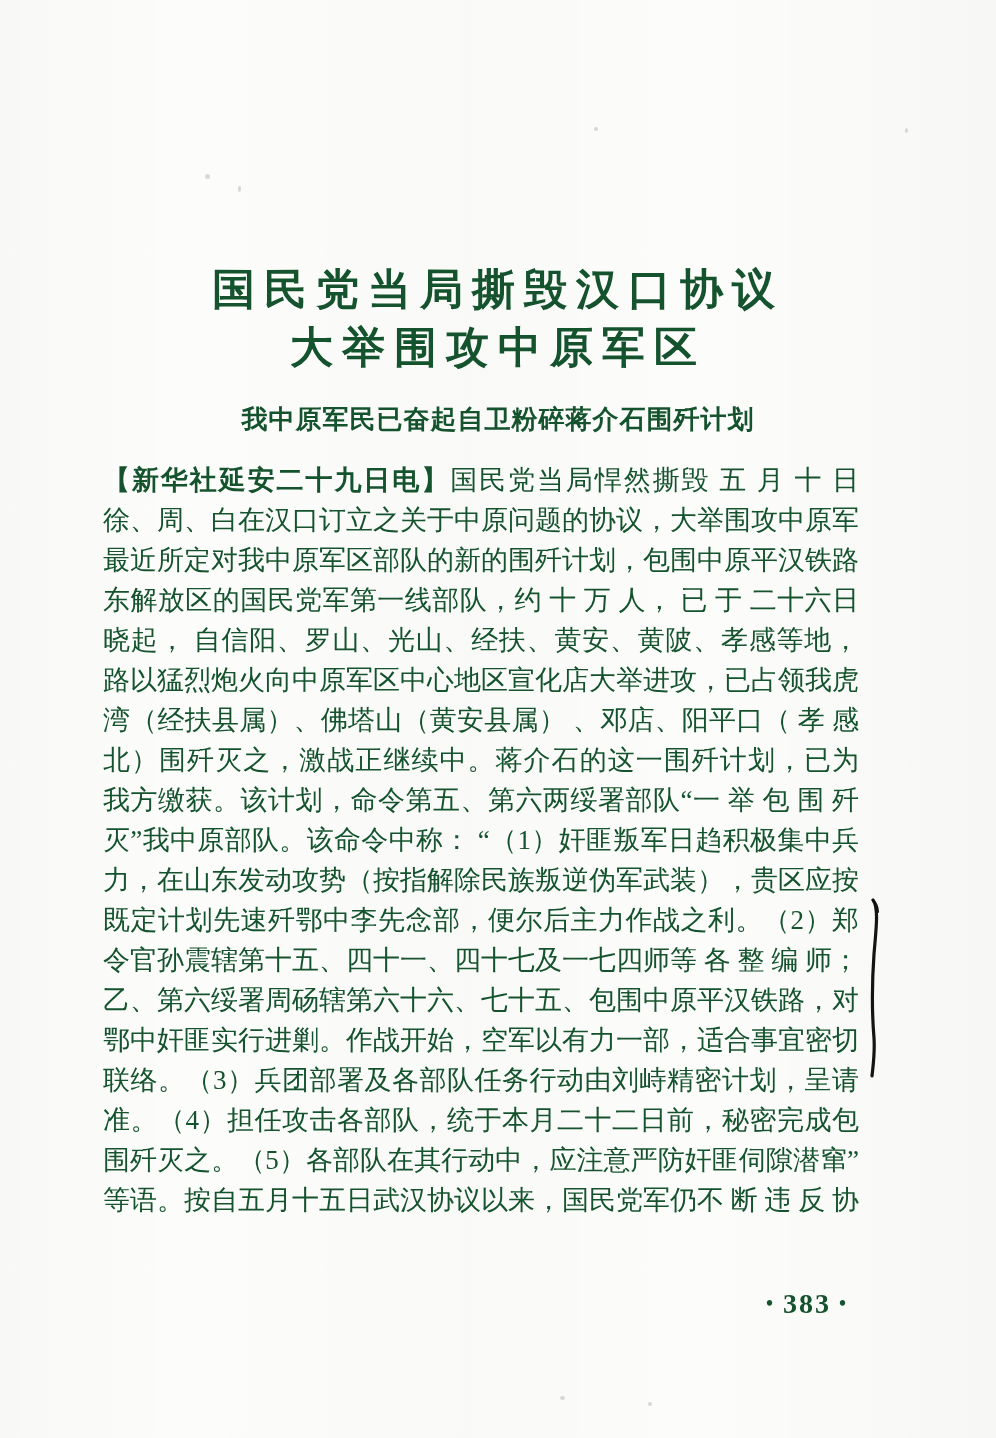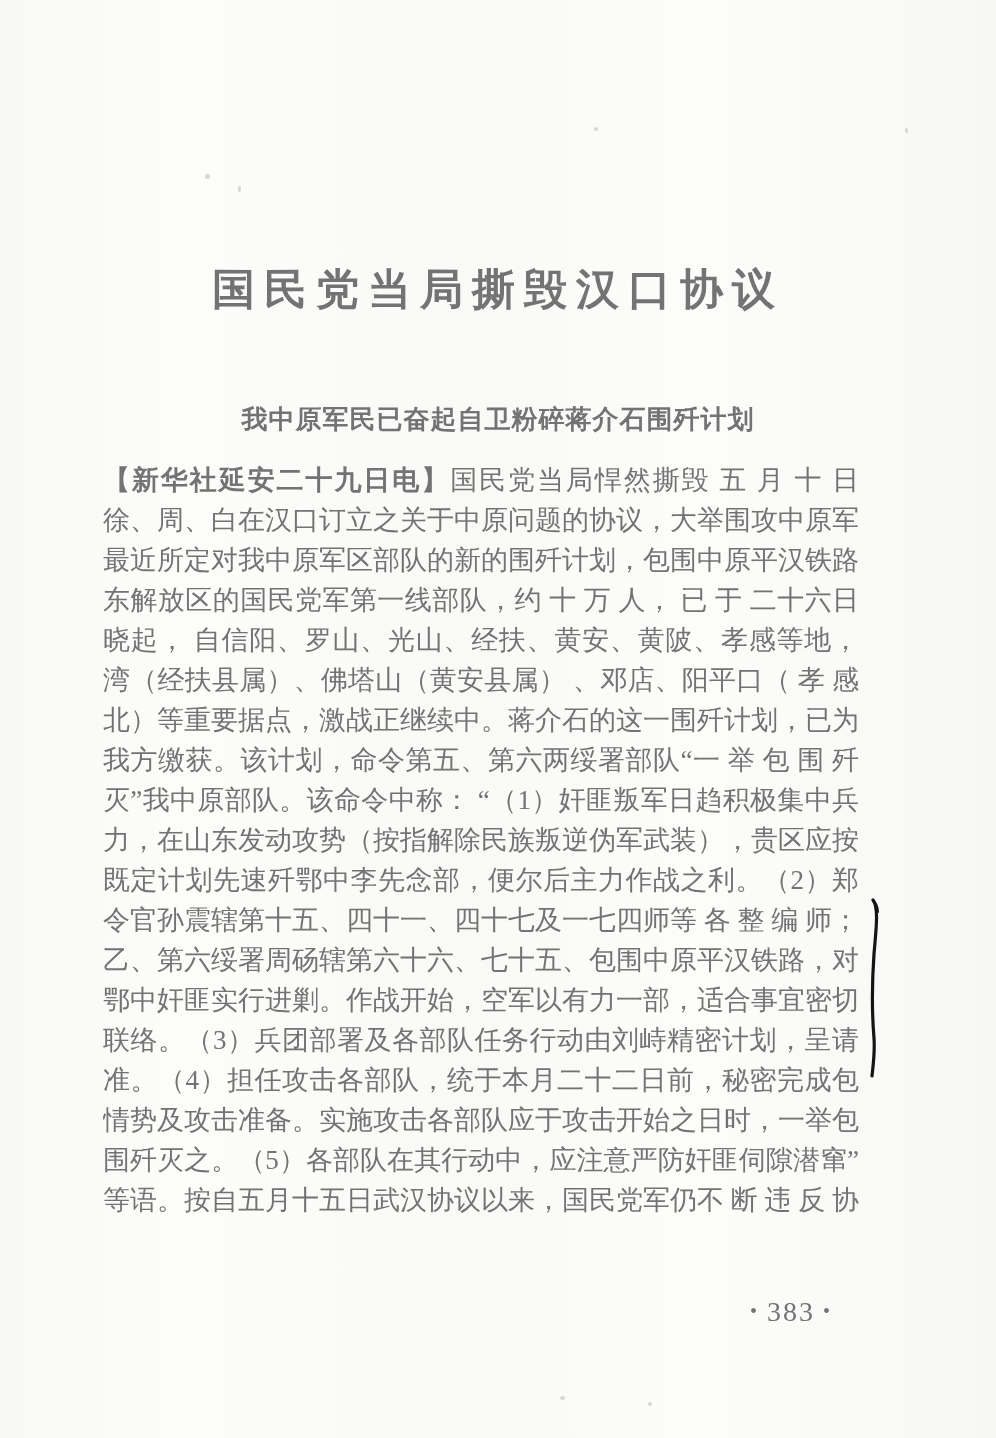--- a/index.html
+++ b/index.html
@@ -7,21 +7,21 @@
     padding: 0;
     background: #e8e8e6;
   }
   .page {
     position: relative;
     width: 996px;
     height: 1438px;
     margin: 0 auto;
     background: #fcfcfa;
     overflow: hidden;
-    color: #737373;
+    color: #14532d;
     font-family: "Liberation Serif", serif;
   }
   
   .page::before {
     content: "";
     position: absolute;
     inset: 0;
     background:
       linear-gradient(90deg, rgba(0,0,0,0.015) 0%, rgba(0,0,0,0) 18%, rgba(0,0,0,0.01) 47%, rgba(0,0,0,0) 70%, rgba(0,0,0,0.02) 100%);
     pointer-events: none;
@@ -75,66 +75,66 @@
   .margin-mark {
     position: absolute;
     top: 896px;
     left: 860px;
     width: 30px;
     height: 186px;
   }
   .footer {
     position: absolute;
     top: 1288px;
-    left: 742px;
+    left: 758px;
     font-size: 28px;
-    font-weight: normal;
+    font-weight: bold;
     letter-spacing: 2px;
     white-space: nowrap;
-    margin-top: 8px;
   }
   .footer .dot {
     font-size: 20px;
     vertical-align: 3px;
     padding: 0 8px;
   }
   .speck {
     position: absolute;
     background: #b9b9b6;
     border-radius: 50%;
     opacity: 0.55;
   }
 </style>
 </head>
 <body>
 
 <div class="page">
 
   <div class="headline l1">国民党当局撕毁汉口协议</div>
+  <div class="headline l2">大举围攻中原军区</div>
 
   <div class="subhead">我中原军民已奋起自卫粉碎蒋介石围歼计划</div>
 
   <div class="body-block">
     <div class="line"><span class="dateline">【新华社延安二十九日电】</span><span>国民党当局悍然撕毁 五 月 十 日</span></div>
     <div class="line">徐、周、白在汉口订立之关于中原问题的协议，大举围攻中原军区</div>
     <div class="line">最近所定对我中原军区部队的新的围歼计划，包围中原平汉铁路</div>
     <div class="line">东解放区的国民党军第一线部队，约 十 万 人， 已 于 二十六日拂</div>
     <div class="line">晓起， 自信阳、罗山、光山、经扶、黄安、黄陂、孝感等地， 分</div>
+    <div class="line">路以猛烈炮火向中原军区中心地区宣化店大举进攻，已占领我虎</div>
     <div class="line">湾（经扶县属）、佛塔山（黄安县属） 、邓店、阳平口（ 孝 感 以</div>
-    <div class="line">北）等重要据点，激战正继续中。蒋介石的这一围歼计划，已为</div>
+    <div class="line">北）围歼灭之，激战正继续中。蒋介石的这一围歼计划，已为</div>
     <div class="line">我方缴获。该计划，命令第五、第六两绥署部队“一 举 包 围 歼</div>
     <div class="line">灭”我中原部队。该命令中称： “（1）奸匪叛军日趋积极集中兵</div>
     <div class="line">力，在山东发动攻势（按指解除民族叛逆伪军武装），贵区应按</div>
     <div class="line">既定计划先速歼鄂中李先念部，便尔后主力作战之利。（2）郑州</div>
     <div class="line">令官孙震辖第十五、四十一、四十七及一七四师等 各 整 编 师；</div>
     <div class="line">乙、第六绥署周砀辖第六十六、七十五、包围中原平汉铁路，对</div>
     <div class="line">鄂中奸匪实行进剿。作战开始，空军以有力一部，适合事宜密切</div>
     <div class="line">联络。（3）兵团部署及各部队任务行动由刘峙精密计划，呈请核</div>
     <div class="line">准。（4）担任攻击各部队，统于本月二十二日前，秘密完成包围</div>
-    <div class="line">情势及攻击准备。实施攻击各部队应于攻击开始之日时，一举包</div>
     <div class="line">围歼灭之。（5）各部队在其行动中，应注意严防奸匪伺隙潜窜”</div>
     <div class="line">等语。按自五月十五日武汉协议以来，国民党军仍不 断 违 反 协</div>
   </div>
 
   <svg class="margin-mark" viewBox="0 0 30 186" xmlns="http://www.w3.org/2000/svg">
     <path d="M13 4 C19 12 16 34 14 58 C12 86 12 118 14 142 C15 158 13 170 12 180" fill="none" stroke="#141414" stroke-width="3.2" stroke-linecap="round"></path>
     <path d="M13 4 C16 7 18 12 18 16" fill="none" stroke="#141414" stroke-width="2" stroke-linecap="round"></path>
   </svg>
 
   <div class="footer"><span class="dot">•</span><span>383</span><span class="dot">•</span></div>

